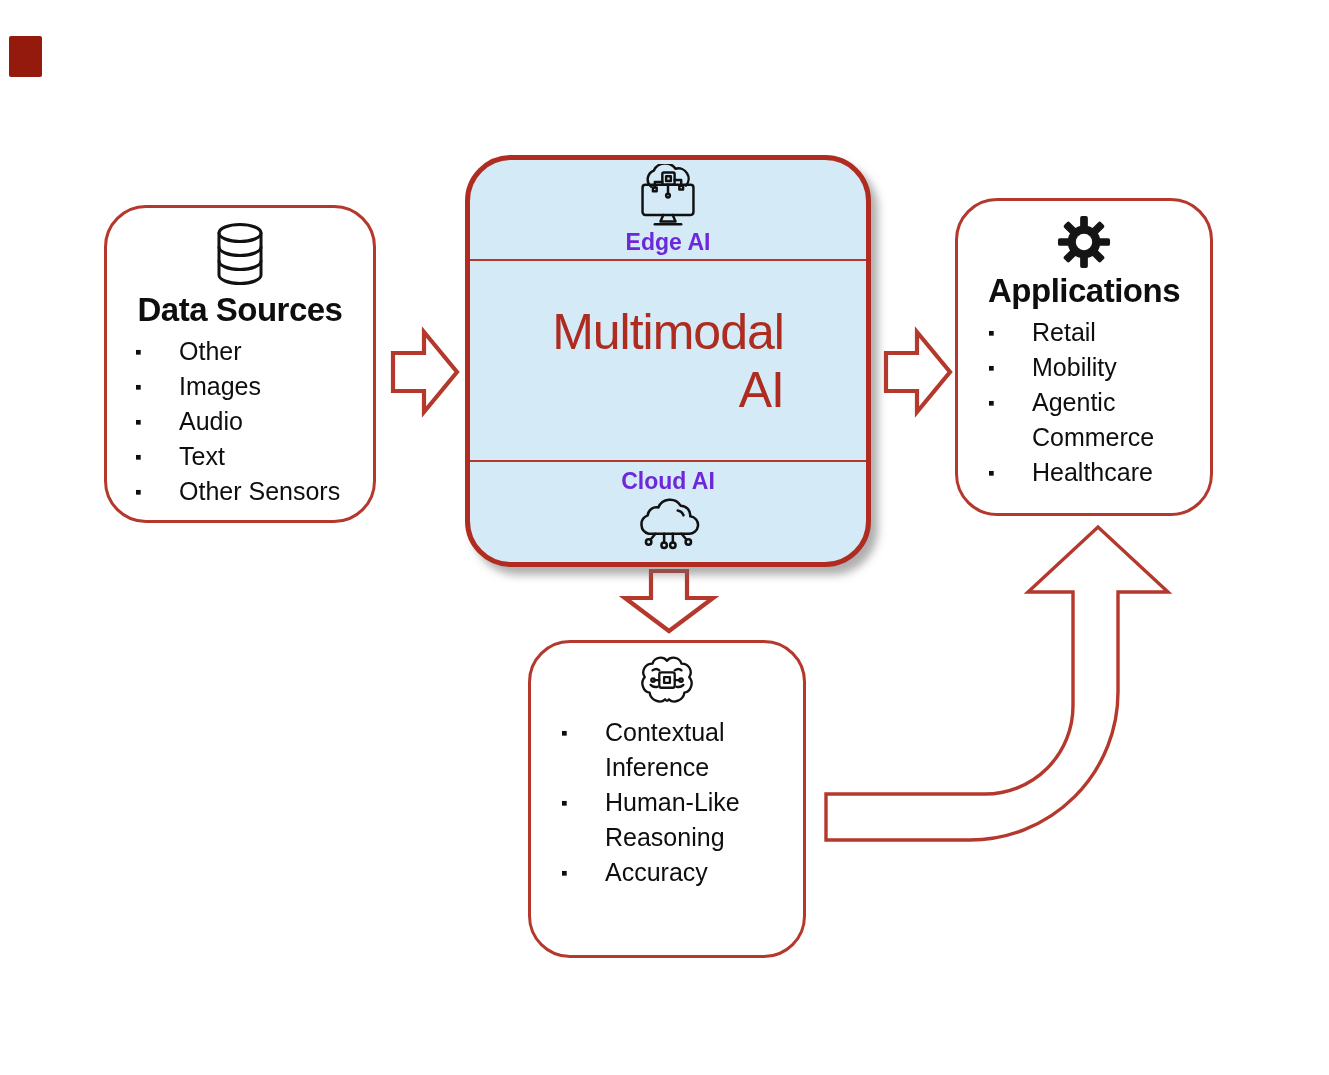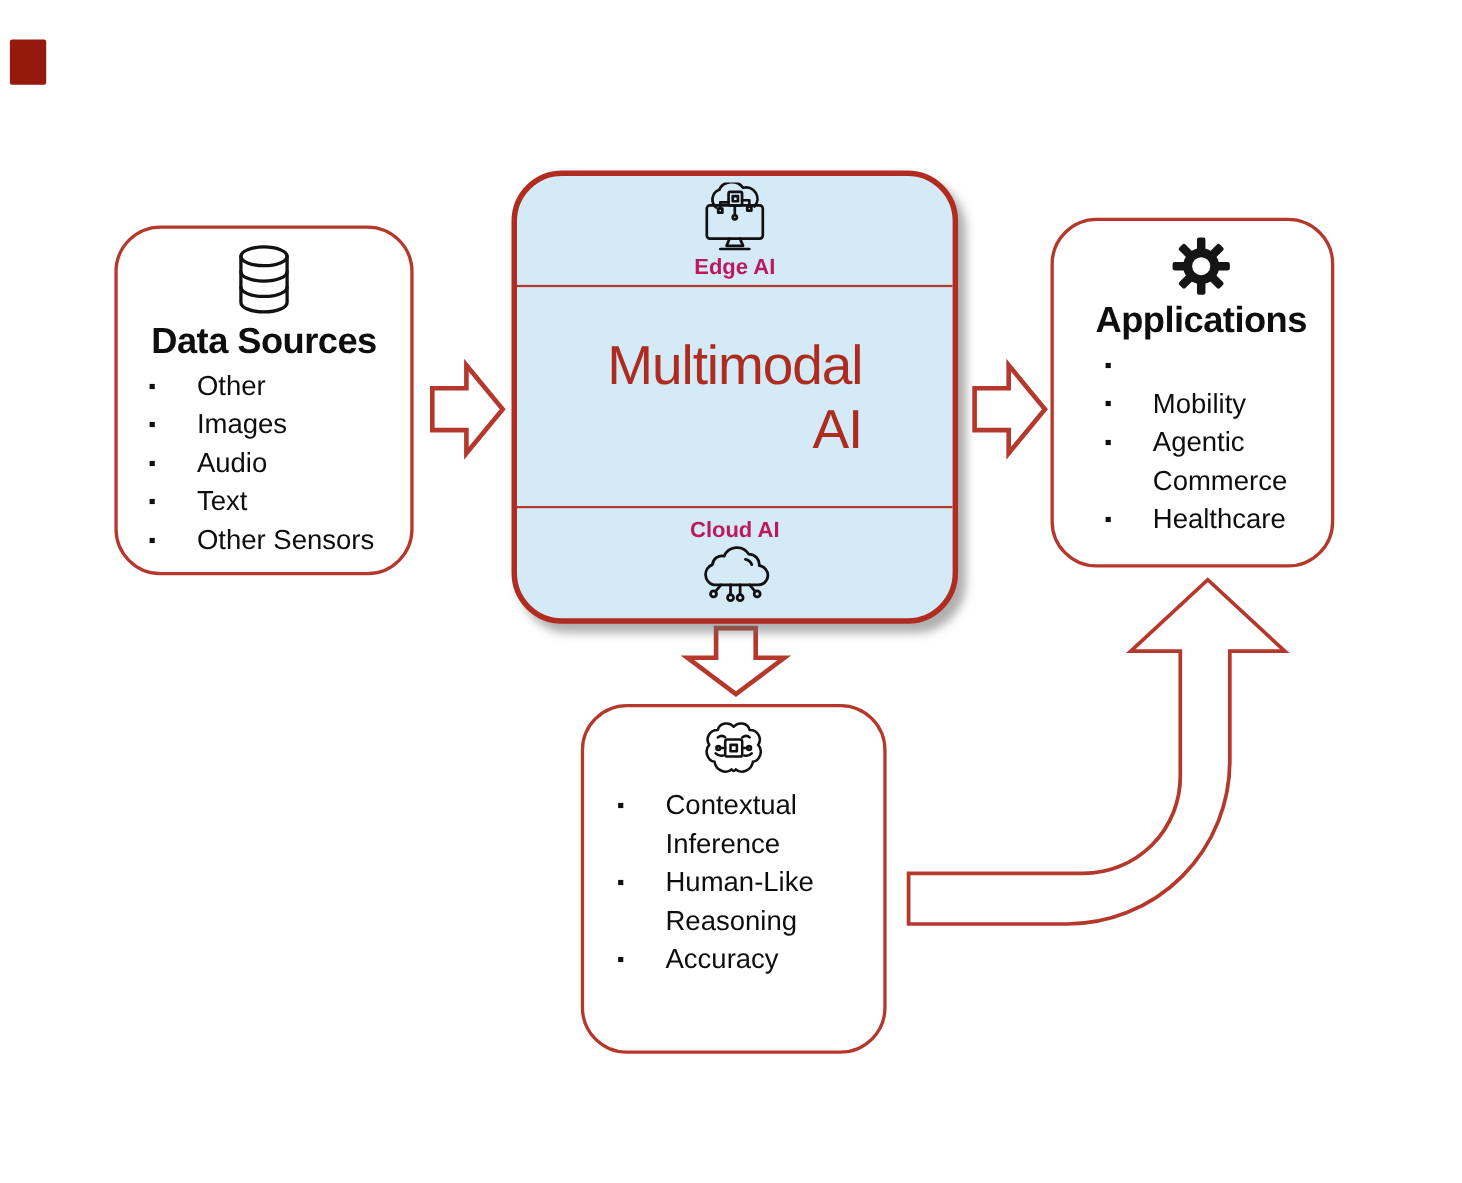--- a/index.html
+++ b/index.html
@@ -15,38 +15,38 @@
   .rbox .icon-wrap{margin-top:14px;display:flex;justify-content:center;}
   .box-title{font-weight:bold;font-size:33px;letter-spacing:-0.5px;line-height:1.1;
              text-align:center;margin-top:4px;white-space:nowrap;}
   .bullets{width:100%;box-sizing:border-box;margin-top:6px;}
   .bullet-row{display:flex;align-items:flex-start;font-size:25px;line-height:35px;}
   .bullet-marker{flex:0 0 16px;font-size:19px;line-height:35px;text-align:left;}
   .bullet-text{margin-left:28px;}
 
   #data-sources-box{left:104px;top:205px;width:272px;height:318px;}
   #data-sources-box .bullets{padding-left:28px;}
-  #applications-box{left:955px;top:198px;width:258px;height:318px;padding-left:16px;}
+  #applications-box{left:955px;top:198px;width:258px;height:318px;}
   #applications-box .bullets{padding-left:30px;}
   #applications-box .bullet-text{width:172px;}
   #ultra-value-box{left:528px;top:640px;width:278px;height:318px;}
   #ultra-value-box .bullets{padding-left:30px;}
   #ultra-value-box .bullet-text{width:196px;}
 
   
   #multimodal-box{position:absolute;left:465px;top:155px;width:406px;height:412px;
         box-sizing:border-box;background:#d4eaf6;border:5px solid #b02c20;border-radius:46px;
         box-shadow:7px 8px 9px rgba(110,110,110,0.55);
         display:flex;flex-direction:column;overflow:hidden;}
   .mm-section{display:flex;flex-direction:column;align-items:center;justify-content:center;}
   .mm-top{height:99px;}
   .mm-bottom{height:100px;}
   .mm-mid{flex:1;}
   .mm-divider{height:0;border-top:2px solid #b5382c;width:100%;}
-  .mm-label{font-weight:bold;font-size:20px;line-height:1.1;color:#be185d;}
+  .mm-label{font-weight:bold;font-size:23px;line-height:1.1;color:#6d28d9;}
   .mm-title{font-weight:normal;font-size:50px;line-height:1.16;letter-spacing:-1px;
             color:#ad2b1f;text-align:right;}
   .mm-title span{display:block;}
 
   #arrow-layer{position:absolute;left:0;top:0;pointer-events:none;}
 
   svg.icon{display:block;}
 </style>
 </head>
 <body>
@@ -156,20 +156,21 @@
         <rect x="24" y="1" width="8" height="14" rx="2" transform="rotate(225 28 28)"></rect>
         <rect x="24" y="1" width="8" height="14" rx="2" transform="rotate(270 28 28)"></rect>
         <rect x="24" y="1" width="8" height="14" rx="2" transform="rotate(315 28 28)"></rect>
         <circle cx="28" cy="28" r="8.5" fill="#ffffff"></circle>
       </svg>
     </div>
     <div class="box-title">Applications</div>
     <div class="bullets">
       <div class="bullet-row">
         <span class="bullet-marker">▪</span>
+        <span class="bullet-text">Retail</span>
         </div>
       <div class="bullet-row">
         <span class="bullet-marker">▪</span>
         <span class="bullet-text">Mobility</span>
         </div>
       <div class="bullet-row">
         <span class="bullet-marker">▪</span>
         <span class="bullet-text">Agentic Commerce</span>
         </div>
       <div class="bullet-row">

